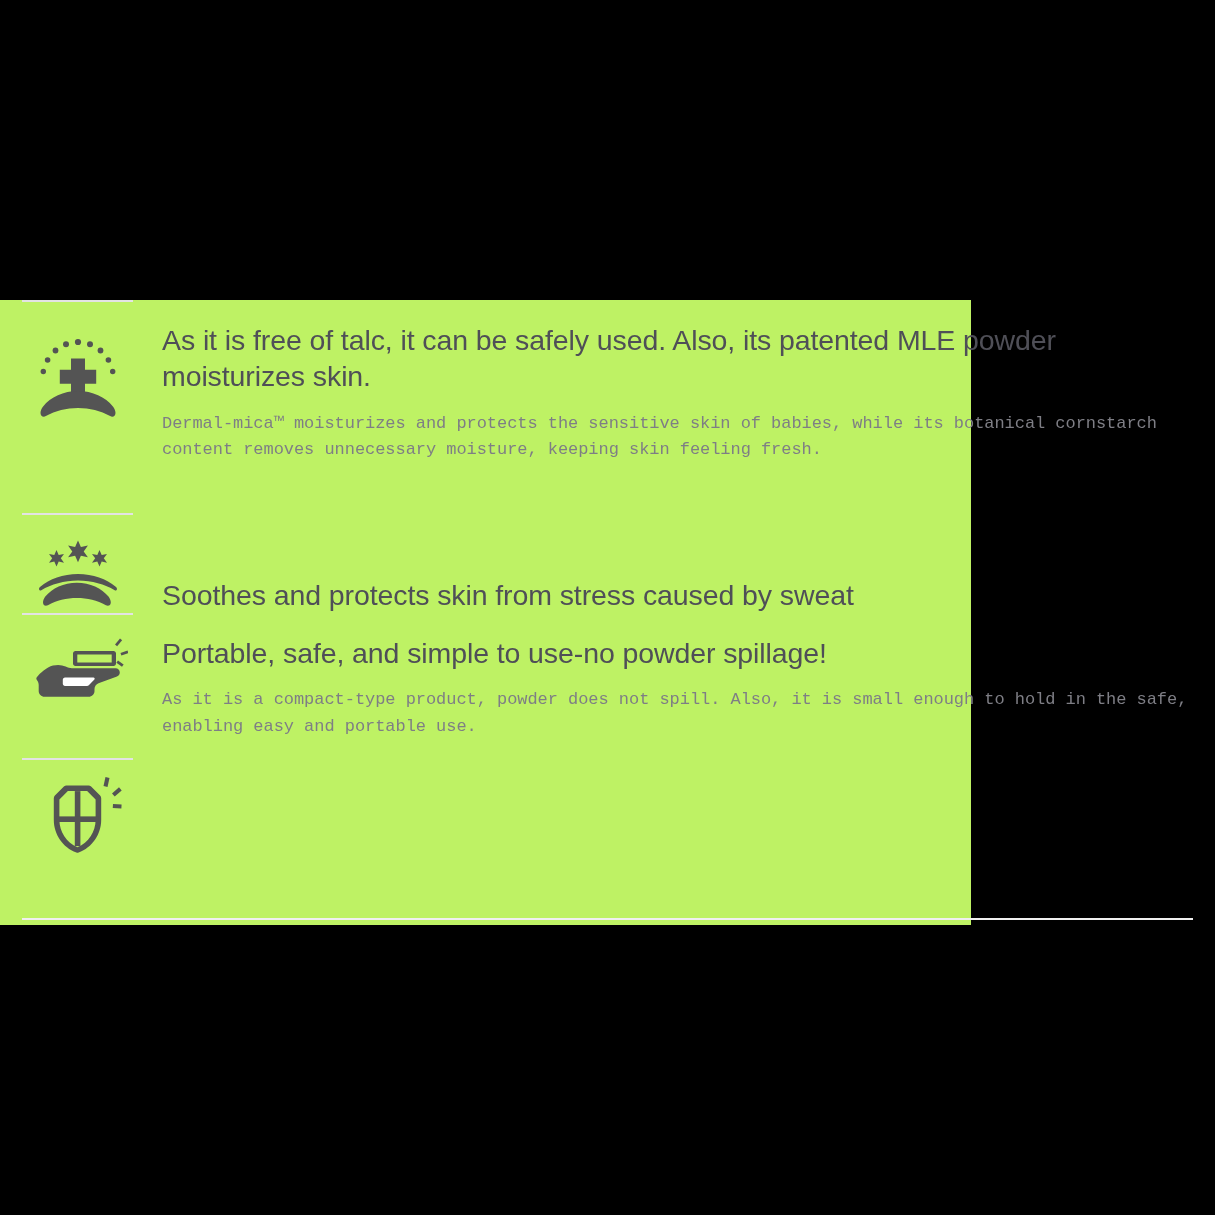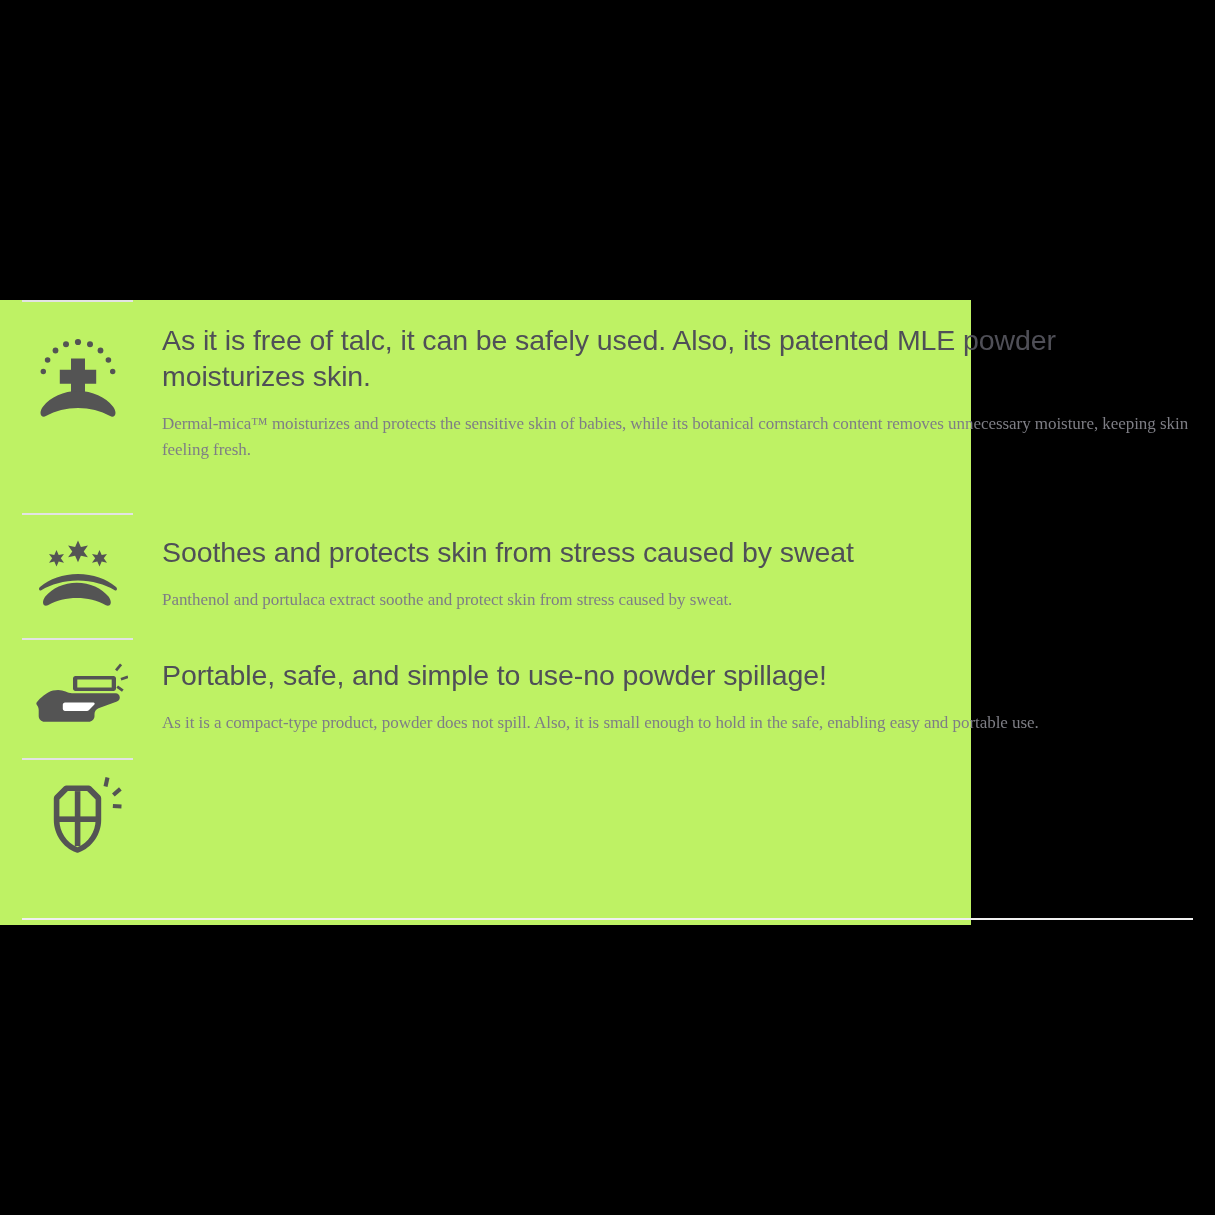--- a/index.html
+++ b/index.html
@@ -101,32 +101,32 @@
     font-family: "Liberation Sans", sans-serif;
     font-size: 28.5px;
     font-weight: 400;
     line-height: 1.28;
     color: #4f4f57;
     letter-spacing: -0.1px;
   }
 
   .feature-desc {
     margin: 16px 0 0 0;
-    font-family: Liberation Serif, serif;
+    font-family: Liberation Mono, monospace;
     font-size: 17px;
     font-weight: 400;
     line-height: 1.55;
     color: #7e7e85;
     letter-spacing: -0.05px;
   }
 
   
   .feature-row.row-0 { height: 186px; }
   .feature-row.row-1 { height: 127px; align-items: flex-end; }
-  .feature-row.row-2 { height: 145px; align-items: center; }
+  .feature-row.row-2 { height: 145px; }
   .feature-row.row-3 { height: 118px; }
 
   .feature-row.row-0 .icon-cell { padding-top: 26px; }
   .feature-row.row-1 .icon-cell { padding-top: 20px; }
   .feature-row.row-2 .icon-cell { padding-top: 16px; }
   .feature-row.row-3 .icon-cell { padding-top: 18px; }
 
   .feature-row.row-1 .icon-box,
   .feature-row.row-2 .icon-box { height: 80px; }
   .feature-row.row-3 .icon-box { height: 86px; }
@@ -194,21 +194,20 @@
 
                 <path d="M9.0 51.0c0-0.9 0.5-1.7 1.3-2.3C19.4 41.0 33.0 36.0 48 36.0s28.6 5.0 37.7 12.7c0.8 0.6 1.3 1.4 1.3 2.3 0 1.2-1.2 1.9-2.3 1.3C74.8 46.4 62.0 42.6 48 42.6s-26.8 3.8-36.7 9.7C10.2 52.9 9.0 52.2 9.0 51.0z"></path>
 
                 <path d="M13.0 64.5c0-1.8 0.9-4.1 2.3-5.9 6.7-8.4 18.5-13.9 31.6-13.9s24.9 5.5 31.6 13.9c1.4 1.8 2.3 4.1 2.3 5.9 0 2.7-2.3 4.1-4.9 2.8C67.2 62.6 57.4 60.1 46.9 60.1s-20.3 2.5-29.0 7.2c-2.6 1.3-4.9-0.1-4.9-2.8z"></path>
               </g>
             </svg>
           </div>
         </div>
         <div class="text-cell">
           <h3 class="feature-title">Soothes and protects skin from stress caused by sweat</h3>
-          <p class="feature-desc">Panthenol and portulaca extract soothe and protect skin from stress caused by sweat.</p>
         </div>
       </div>
 
       <div class="feature-row row-2">
         <div class="icon-cell">
           <div class="icon-box">
             <svg width="100" height="70" viewBox="0 0 100 70" fill="none" xmlns="http://www.w3.org/2000/svg" aria-hidden="true">
               <g fill="#545454">
 
                 <path d="M87.0 10.5l5.0-6.0 2.1 1.8-5.0 6.0-2.1-1.8z"></path>

